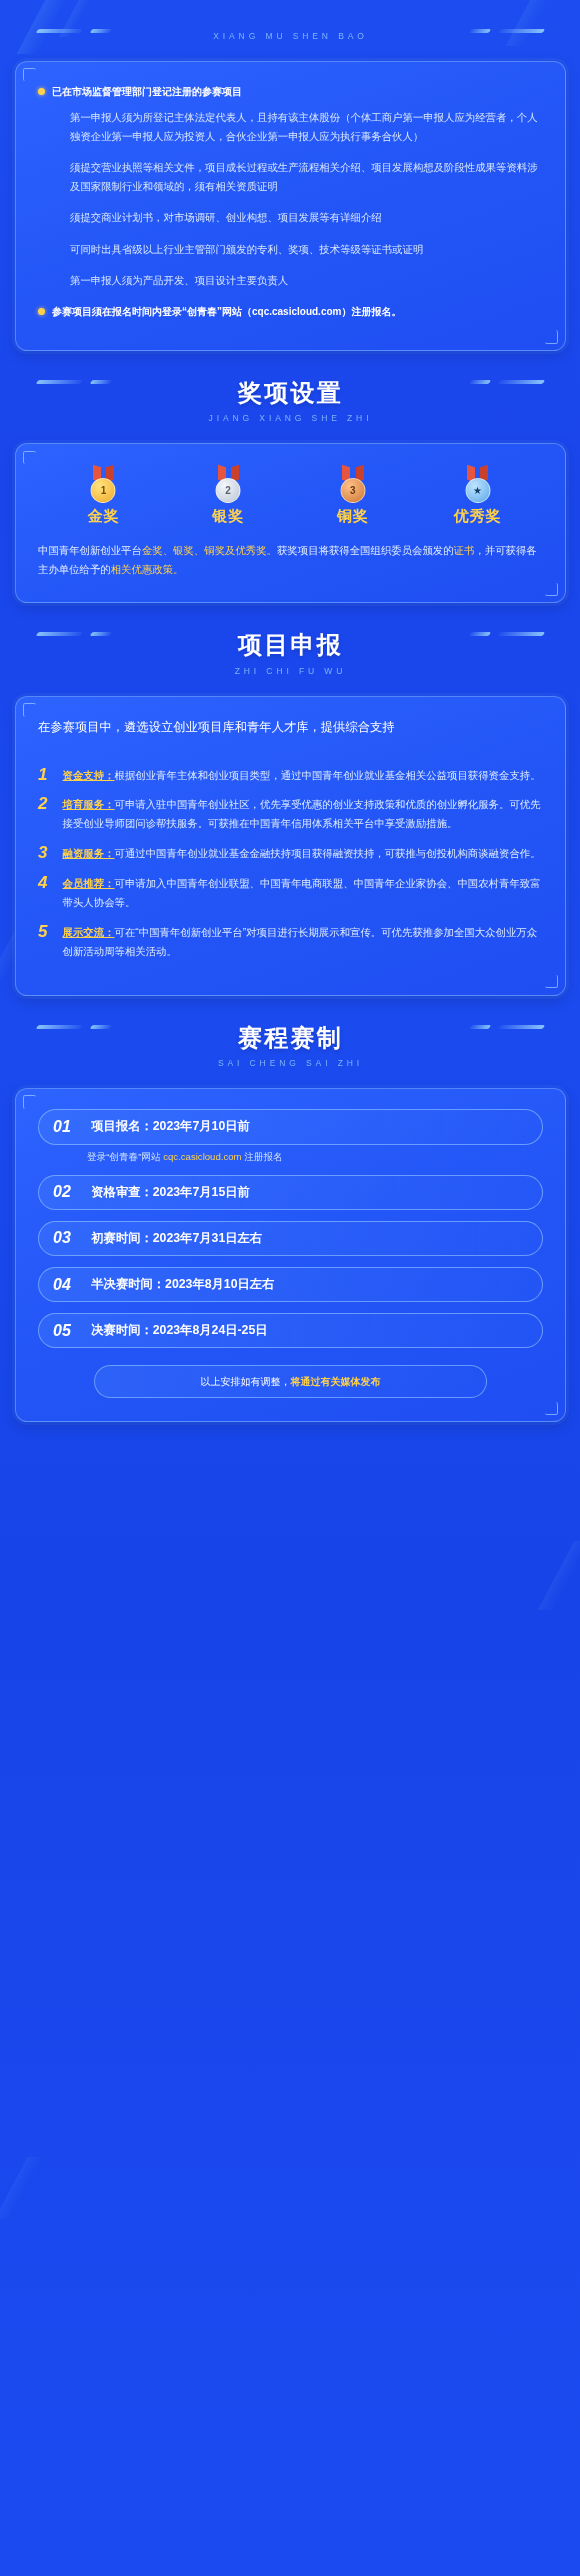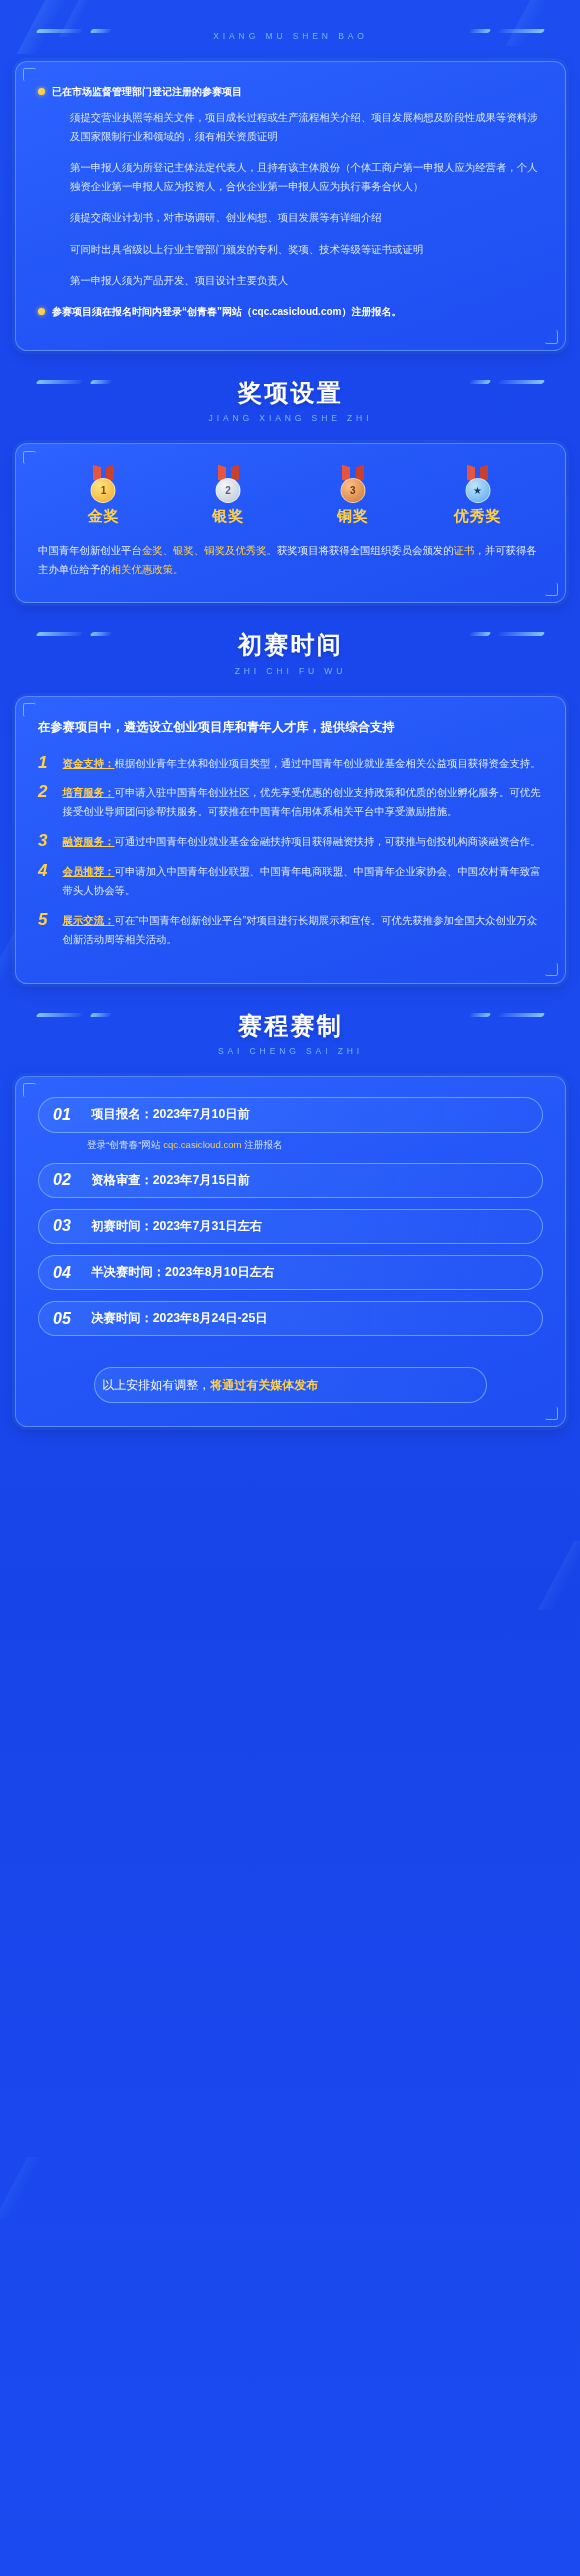--- a/index.html
+++ b/index.html
@@ -131,22 +131,22 @@
   .award-label {
     font-size: 15px; font-weight: bold; color: #ffd24a; letter-spacing: 0.8px;
   }
   .award-note {
     font-size: 10.4px; line-height: 19px; color: #e3eeff; margin-top: 7.7px;
   }
   .hl-y { color: #ffd24a; font-weight: normal; }
 
   
   .sv-intro {
-    font-size: 12.3px; font-weight: bold; color: #ffffff;
-    line-height: 21.6px; margin-bottom: 15px;
+    font-size: 12.3px; font-weight: normal; color: #ffffff;
+    line-height: 21.6px; margin-bottom: 27px;
   }
   .sv-item { display: flex; align-items: flex-start; margin-bottom: 10.8px; }
   .sv-num {
     flex: 0 0 auto;
     width: 20px;
     font-size: 17px; font-style: italic; font-weight: bold;
     color: #ffd24a; line-height: 18.5px; margin-right: 4.6px;
   }
   .sv-text { font-size: 10.4px; line-height: 19px; color: #dfecff; }
   .sv-text b { color: #ffd24a; font-weight: bold; text-decoration: underline; }
@@ -163,27 +163,27 @@
   .sch-num {
     font-size: 16px; font-weight: bold; font-style: italic;
     color: #ffffff; margin-right: 12.3px; min-width: 26px;
   }
   .sch-text { font-size: 12.3px; font-weight: bold; color: #ffffff; }
   .sch-sub {
     font-size: 9.6px; color: #cfe2ff; margin: -4.6px 0 10.8px 49px;
   }
   .sch-sub .site { color: #ffd24a; }
   .sch-foot {
-    margin: 31px auto 0 auto;
+    margin: 17px auto 0 auto;
     width: 78%;
-    text-align: left;
+    text-align: center;
     border: 0.8px solid rgba(160,210,255,.55);
     border-radius: 18.5px;
     padding: 8.5px 7.7px;
-    font-size: 12px; color: #ffffff;
+    font-size: 10px; color: #ffffff;
     background: linear-gradient(90deg, rgba(70,130,255,.30), rgba(45,100,250,.15));
   }
   .sch-foot b { color: #ffd24a; }
 </style>
 </head>
 <body>
 
 <div class="page">
 
   <div class="stripe" style="left:31px;  top:0;    width:20px; height:54px;  opacity:.5;"></div>
@@ -200,22 +200,22 @@
     <div class="bar r" style="right:91px; top:29px; width:20px;"></div>
     <div class="en">XIANG MU SHEN BAO</div>
   </div>
 
   <div class="card">
 
     <div class="b-item">
       <span class="b-dot"></span>
       <span class="b-title">已在市场监督管理部门登记注册的参赛项目</span>
     </div>
+    <div class="b-body">第一申报人须为所登记主体法定代表人，且持有该主体股份（个体工商户第一申报人应为经营者，个人独资企业第一申报人应为投资人，合伙企业第一申报人应为执行事务合伙人）</div>
     <div class="b-body">须提交营业执照等相关文件，项目成长过程或生产流程相关介绍、项目发展构想及阶段性成果等资料涉及国家限制行业和领域的，须有相关资质证明</div>
-    <div class="b-body">第一申报人须为所登记主体法定代表人，且持有该主体股份（个体工商户第一申报人应为经营者，个人独资企业第一申报人应为投资人，合伙企业第一申报人应为执行事务合伙人）</div>
 
     <div class="b-body">须提交商业计划书，对市场调研、创业构想、项目发展等有详细介绍</div>
     <div class="b-body">可同时出具省级以上行业主管部门颁发的专利、奖项、技术等级等证书或证明</div>
     <div class="b-body">第一申报人须为产品开发、项目设计主要负责人</div>
 
     <div class="b-item">
       <span class="b-dot"></span>
       <span class="b-title">参赛项目须在报名时间内登录“创青春”网站（cqc.casicloud.com）注册报名。</span>
     </div>
   </div>
@@ -273,21 +273,21 @@
     <div class="award-note">
       <span>中国青年创新创业平台</span><span class="hl-y">金奖、银奖、铜奖及优秀奖。</span><span>获奖项目将获得全国组织委员会颁发的</span><span class="hl-y">证书</span><span>，并可获得各主办单位给予的</span><span class="hl-y">相关优惠政策。</span>
     </div>
   </div>
 
   <div class="sec-head">
     <div class="bar" style="left:37px;  top:29px; width:45px;"></div>
     <div class="bar" style="left:91px; top:29px; width:20px;"></div>
     <div class="bar r" style="right:37px;  top:29px; width:45px;"></div>
     <div class="bar r" style="right:91px; top:29px; width:20px;"></div>
-    <div class="cn">初赛时间</div>
+    <div class="cn">项目申报</div>
     <div class="en">ZHI CHI FU WU</div>
   </div>
 
   <div class="card">
     <div class="sv-intro">在参赛项目中，遴选设立创业项目库和青年人才库，提供综合支持</div>
 
     <div class="sv-item">
       <div class="sv-num">1</div>
       <div class="sv-text"><b>资金支持：</b><span>根据创业青年主体和创业项目类型，通过中国青年创业就业基金相关公益项目获得资金支持。</span></div>
     </div>

